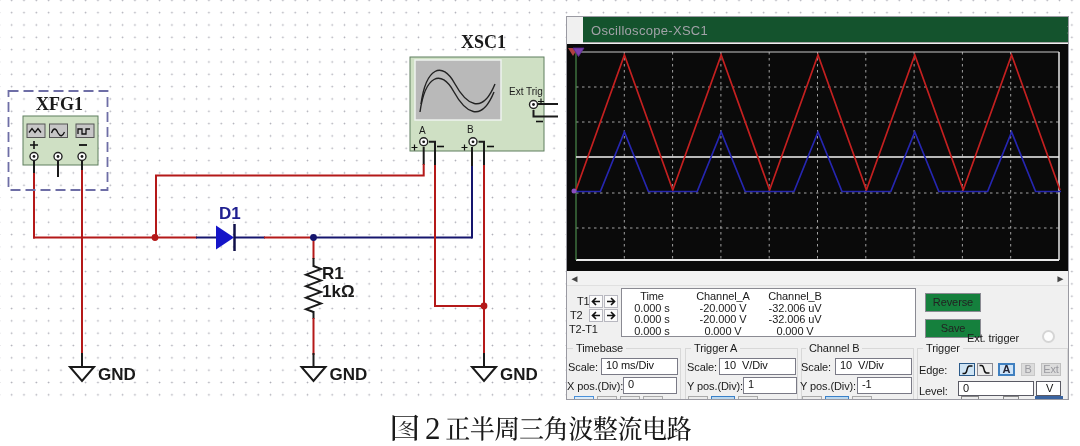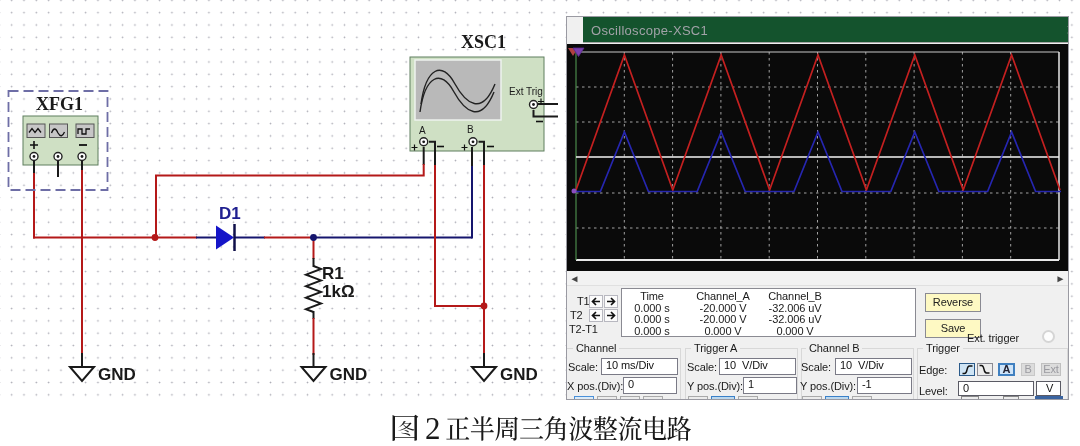--- a/index.html
+++ b/index.html
@@ -9,21 +9,21 @@
 #scope{position:absolute;left:566px;top:16px;width:503px;height:384px;background:#f0f0f0;border:1px solid #9a9aa2;overflow:hidden}
 #title{position:absolute;left:16px;top:0;width:501px;height:26px;background:#14532d;border-bottom:1px solid #a3a3a3}
 #ttext{position:absolute;left:8px;top:6px;font-size:13px;color:#a2a2a8;letter-spacing:.3px}
 #close{position:absolute;left:483px;top:2px;font-size:19px;color:#9a9a9a}
 #disp{position:absolute;left:0;top:27px;width:501px;height:227px}
 #hscroll{position:absolute;left:0;top:254px;width:501px;height:15px;background:#f2f2f2;border-bottom:1px solid #e0e0e0}
 .sbtn{position:absolute;top:1px;width:13px;height:13px;background:#f2f2f2;color:#444;font-size:10px;line-height:13px;text-align:center}
 #panel{position:absolute;left:0;top:269px;width:501px;height:115px;background:#f0f0f0;font-size:11px;color:#1a1a1a;letter-spacing:-0.1px}
 .abs{position:absolute}
 .fld{position:absolute;background:#fff;border:1px solid #7a7a86;font-size:11px;color:#111;padding-left:4px}
-.btn{position:absolute;background:#fef9c3;border:1px solid #8a8a92;text-align:center;font-size:11px;color:#222}
+.btn{position:absolute;background:#15803d;border:1px solid #8a8a92;text-align:center;font-size:11px;color:#222}
 .gb{position:absolute;border:1px solid #d8d8d8;border-bottom:none}
 .gl{position:absolute;background:#f0f0f0;padding:0 3px;font-size:11px}
 .arr{position:absolute;width:14px;height:13px;background:#fbfbfb;border:1px solid #b8b8c0;text-align:center;line-height:11px;font-size:11px;font-weight:bold;color:#111}
 </style></head>
 <body>
 <div id="dots"></div>
 <svg id="cir" width="1080" height="446" viewBox="0 0 1080 446">
 <rect x="23" y="116" width="75" height="49" fill="#cfe0c4" stroke="#5f7f5f" stroke-width="1"></rect>
     <rect x="27" y="124" width="18" height="13.5" fill="#c6c6c6" stroke="#555" stroke-width="1"></rect>
     <rect x="49.5" y="124" width="18" height="13.5" fill="#c6c6c6" stroke="#555" stroke-width="1"></rect>
@@ -182,21 +182,21 @@
       <div class="abs" style="left:121px;top:27px;width:70px;text-align:center">-20.000 V</div>
       <div class="abs" style="left:193px;top:27px;width:70px;text-align:center">-32.006 uV</div>
       <div class="abs" style="left:55px;top:38.5px;width:60px;text-align:center">0.000 s</div>
       <div class="abs" style="left:121px;top:38.5px;width:70px;text-align:center">0.000 V</div>
       <div class="abs" style="left:193px;top:38.5px;width:70px;text-align:center">0.000 V</div>
       <div class="btn" style="left:358px;top:7px;width:56px;height:19px;line-height:17px">Reverse</div>
       <div class="btn" style="left:358px;top:33px;width:56px;height:19px;line-height:17px">Save</div>
       <div class="abs" style="left:400px;top:46px;">Ext. trigger</div>
       <div class="abs" style="left:475px;top:44px;width:13px;height:13px;border-radius:50%;background:#fdfdfd;border:2px solid #d5d5d5"></div>
       <div class="gb" style="left:-2px;top:62px;width:116px;height:53px"></div>
-      <div class="gl" style="left:6px;top:56px">Channel</div>
+      <div class="gl" style="left:6px;top:56px">Timebase</div>
       <div class="gb" style="left:118px;top:62px;width:113px;height:53px"></div>
       <div class="gl" style="left:124px;top:56px">Trigger A</div>
       <div class="gb" style="left:234px;top:62px;width:113px;height:53px"></div>
       <div class="gl" style="left:239px;top:56px">Channel B</div>
       <div class="gb" style="left:350px;top:62px;width:151px;height:53px"></div>
       <div class="gl" style="left:356px;top:56px">Trigger</div>
       <div class="abs" style="left:1px;top:75px;">Scale:</div>
       <div class="fld" style="left:34px;top:72px;width:77px;height:17px">10 ms/Div</div>
       <div class="abs" style="left:0px;top:94px;">X pos.(Div):</div>
       <div class="fld" style="left:56px;top:91px;width:54px;height:17px">0</div>

